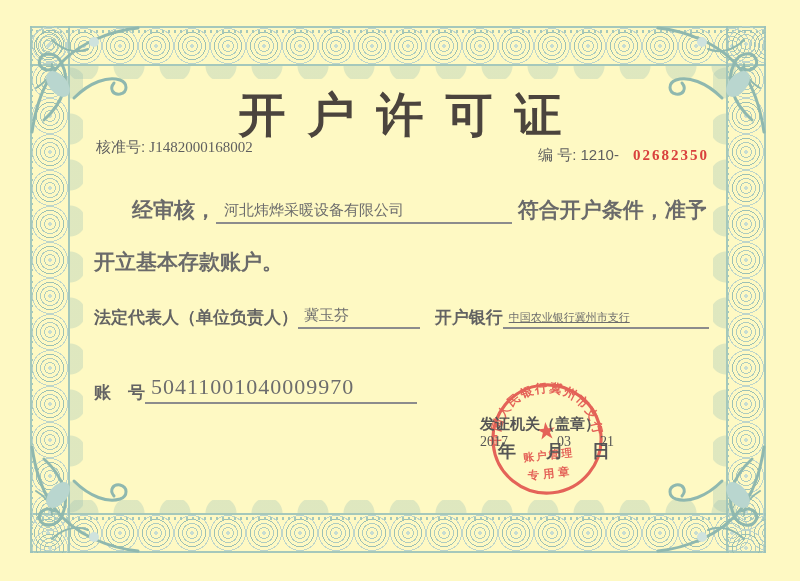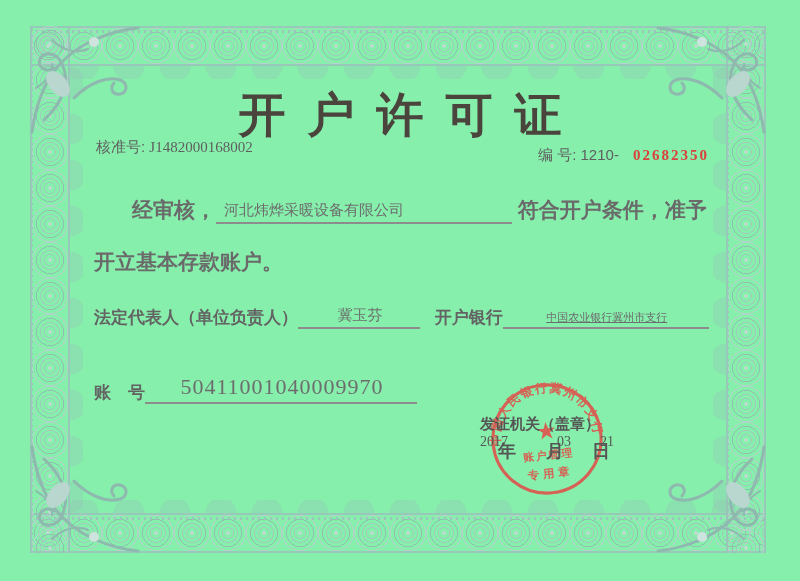--- a/index.html
+++ b/index.html
@@ -1,17 +1,17 @@
 <!DOCTYPE html>
 <html><head>
 <meta charset="utf-8">
 <style>
   html,body{margin:0;padding:0;background:#ffffff;}
   .page{
-    position:relative;width:800px;height:581px;background:#86efac;overflow:hidden;
+    position:relative;width:800px;height:581px;background:#fef9c3;overflow:hidden;
     font-family:"Liberation Sans",sans-serif;color:#5a5a5a;
   }
   
   .band{position:absolute;opacity:.9;}
   .band-h{
     left:30px;right:34px;height:40px;
     background-image:
       linear-gradient(#9cc3bb 0 2px, transparent 2px),
       linear-gradient(transparent calc(100% - 2px), #9cc3bb 0),
       repeating-linear-gradient(90deg, #9cc3bb 0 2px, transparent 2px 6px),
@@ -72,21 +72,21 @@
   .serial .red{color:#d9413d;letter-spacing:2px;margin-left:10px;font-weight:bold;}
   .bodyline1{left:132px;top:196px;font-size:21px;font-weight:700;color:#6a6a6a;white-space:nowrap;}
   .company{
     display:inline-block;width:282px;border-bottom:2px solid #8c8c8c;
     font-family:"Liberation Serif","DejaVu Serif",serif;font-weight:400;
     font-size:15px;color:#6d6d6d;vertical-align:bottom;padding:0 6px 2px 8px;text-align:left;
   }
   .bodyline2{left:94px;top:248px;font-size:21px;font-weight:700;color:#6a6a6a;}
   .fieldrow{left:94px;top:306px;font-size:17px;font-weight:700;color:#636363;white-space:nowrap;}
   .uline{display:inline-block;border-bottom:2px solid #8c8c8c;vertical-align:bottom;
-    font-weight:400;color:#6d6d6d;padding:0 4px 2px 6px;text-align:center;}
+    font-weight:400;color:#6d6d6d;padding:0 4px 2px 6px;}
   .rep-name{width:112px;font-size:15px;font-family:"Liberation Serif","DejaVu Serif",serif;}
   .bank-label{margin-left:10px;}
   .bank-name{width:196px;font-size:11px;font-family:"Liberation Serif","DejaVu Serif",serif;text-decoration:underline;}
   .accountrow{left:94px;top:374px;font-size:17px;font-weight:700;color:#636363;white-space:nowrap;}
   .account-num{width:262px;font-size:22px;letter-spacing:1px;}
   .issuer{left:480px;top:415px;font-size:15px;font-weight:700;color:#555;z-index:3;}
   .dateline{left:480px;top:434px;font-size:14px;color:#555;z-index:3;
     font-family:"Liberation Serif","DejaVu Serif",serif;}
   .dateline span{display:inline-block;}
   .d-y{width:46px;} .d-m{width:44px;margin-left:16px;text-align:center;} .d-d{margin-left:14px;}

